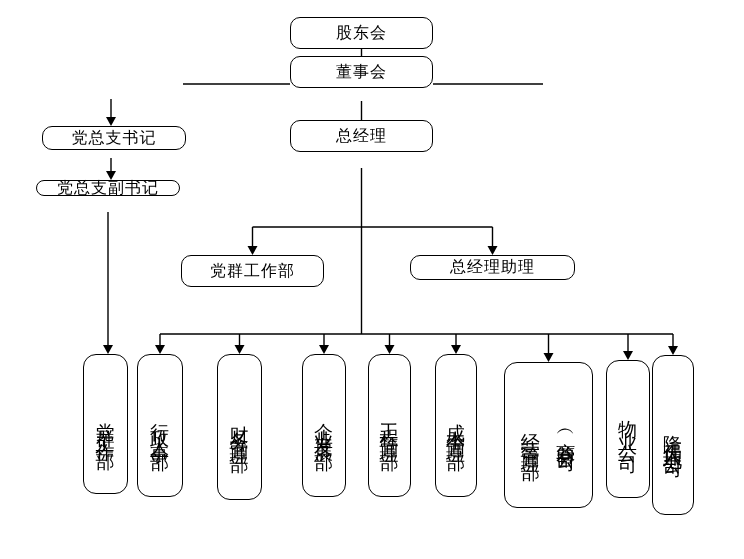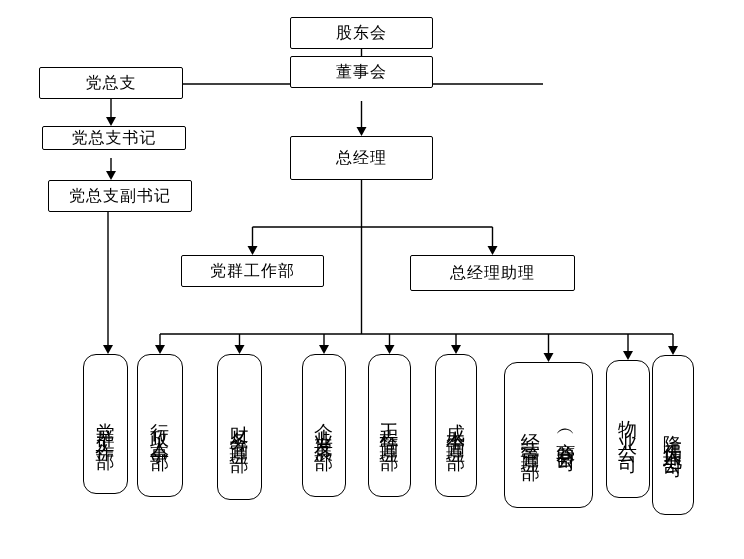--- a/index.html
+++ b/index.html
@@ -22,21 +22,21 @@
     width: 744px; height: 559px;
     z-index: 1;
   }
   svg.wires line { stroke: #000000; stroke-width: 1.4; }
   svg.wires polygon { fill: #000000; stroke: none; }
   .hbox {
     position: absolute;
     z-index: 2;
     background: #ffffff;
     border: 1.5px solid #000000;
-    border-radius: 2px;
+    border-radius: 10px;
     display: flex;
     align-items: center;
     justify-content: center;
     font-size: 16px;
     letter-spacing: 1px;
     box-sizing: border-box;
     white-space: nowrap;
   }
   .vbox {
     position: absolute;
@@ -152,42 +152,39 @@
   </svg>
 
   <div class="hbox" style="left:290px; top:17px; width:143px; height:32px">
     <span>股东会</span>
   </div>
 
   <div class="hbox" style="left:290px; top:56px; width:143px; height:32px">
     <span>董事会</span>
   </div>
 
-  <div class="hbox" style="left:39px; top:67px; width:144px; height:32px">
-    <span>党总支</span>
-  </div>
 
 
   <div class="hbox" style="left:42px; top:126px; width:144px; height:24px">
     <span>党总支书记</span>
   </div>
 
-  <div class="hbox" style="left:48px; top:180px; width:144px; height:32px">
+  <div class="hbox" style="left:36px; top:180px; width:144px; height:16px">
     <span>党总支副书记</span>
   </div>
 
-  <div class="hbox" style="left:290px; top:136px; width:143px; height:44px">
+  <div class="hbox" style="left:290px; top:120px; width:143px; height:32px">
     <span>总经理</span>
   </div>
 
   <div class="hbox" style="left:181px; top:255px; width:143px; height:32px">
     <span>党群工作部</span>
   </div>
 
-  <div class="hbox" style="left:410px; top:255px; width:165px; height:36px">
+  <div class="hbox" style="left:410px; top:255px; width:165px; height:25px">
     <span>总经理助理</span>
   </div>
 
   <div class="vbox" style="left:83px; top:354px; width:45px; height:140px">
     <span class="vtext">党群工作部</span>
   </div>
 
   <div class="vbox" style="left:137px; top:354px; width:46px; height:143px">
     <span class="vtext">行政人事部</span>
   </div>

